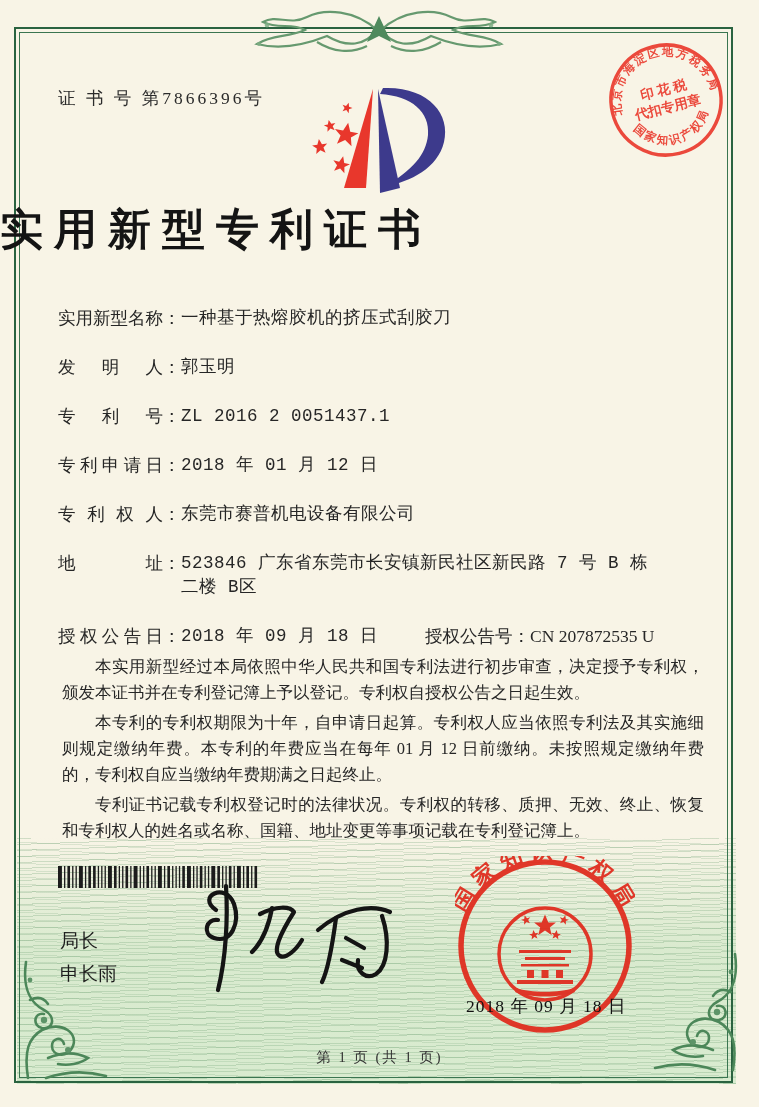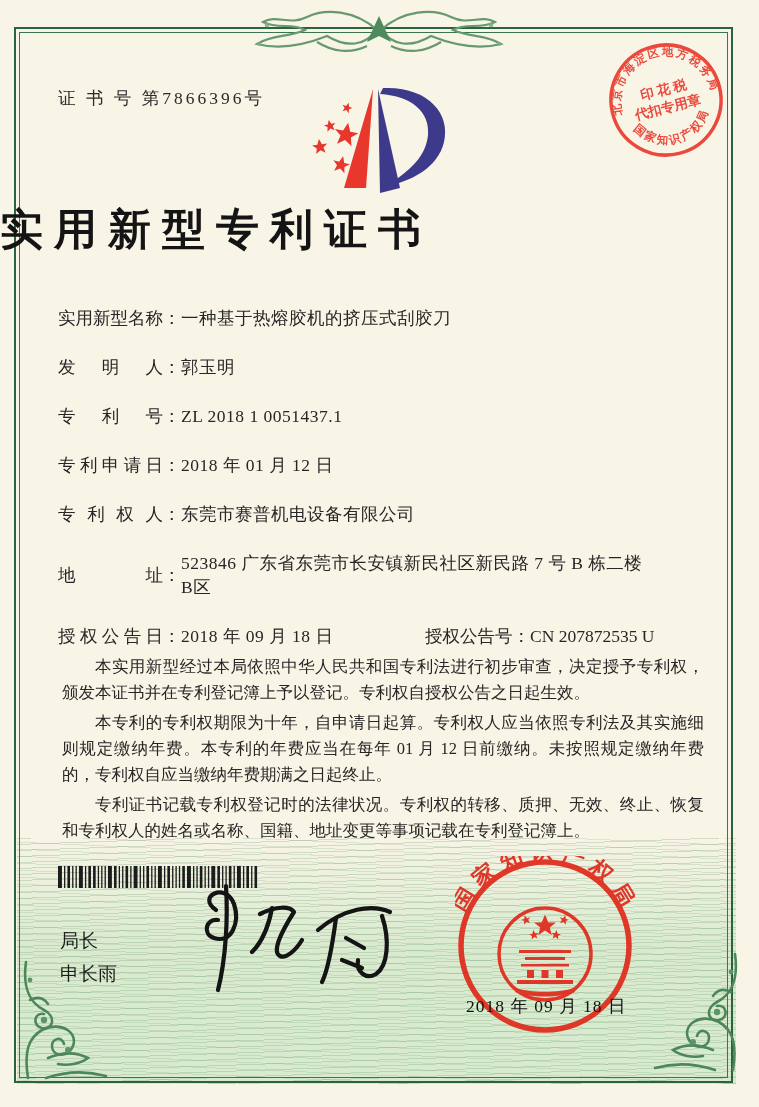--- a/index.html
+++ b/index.html
@@ -18,24 +18,24 @@
   .frame .inner{position:absolute;left:3px;top:3px;right:3px;bottom:3px;border:1px solid #3a7550;}
 
   .abs{position:absolute;}
   .z{z-index:3;}
 
   .cert-no{left:58px;top:86px;font-size:17.5px;letter-spacing:3px;color:#2b2b2b;}
 
   .title{left:0;top:201px;width:100%;text-align:left;font-size:43px;font-weight:700;letter-spacing:11px;color:#141414;}
 
   .fields{left:58px;top:306px;width:652px;font-size:17.5px;}
-  .frow{display:flex;align-items:center;line-height:24px;margin-bottom:25px;}
+  .frow{display:flex;align-items:flex-start;line-height:24px;margin-bottom:25px;}
   .flabel{display:inline-block;width:105px;text-align:justify;text-align-last:justify;flex:0 0 105px;}
   .fcolon{flex:0 0 18px;}
-  .fvalue{flex:1;letter-spacing:.5px;}
+  .fvalue{flex:1;letter-spacing:.5px;font-family:Liberation Mono, monospace;}
   .frow-last{position:relative;}
   .grant-right{position:absolute;left:367px;top:0;white-space:nowrap;}
 
   .paras{left:58px;top:650px;width:650px;font-size:16.5px;line-height:26px;text-align:justify;}
   .paras p{margin:4px;text-indent:2em;}
 
   .signer{left:60px;top:924px;font-size:19px;line-height:33px;color:#1d1d1d;}
 
   .seal-date{left:466px;top:994px;font-size:17.5px;letter-spacing:1px;color:#111;z-index:5;}
 
@@ -141,21 +141,21 @@
       <span class="fvalue">一种基于热熔胶机的挤压式刮胶刀</span>
     </div>
     <div class="frow">
       <span class="flabel">发明人</span>
         <span class="fcolon">：</span>
       <span class="fvalue">郭玉明</span>
     </div>
     <div class="frow">
       <span class="flabel">专利号</span>
         <span class="fcolon">：</span>
-      <span class="fvalue">ZL 2018 1 0051437.1</span>
+      <span class="fvalue">ZL 2016 2 0051437.1</span>
     </div>
     <div class="frow">
       <span class="flabel">专利申请日</span>
         <span class="fcolon">：</span>
       <span class="fvalue">2018 年 01 月 12 日</span>
     </div>
     <div class="frow">
       <span class="flabel">专利权人</span>
         <span class="fcolon">：</span>
       <span class="fvalue">东莞市赛普机电设备有限公司</span>
@@ -270,14 +270,15 @@
       <rect x="-18" y="24" width="7" height="8"></rect>
       <rect x="-3.5" y="24" width="7" height="8"></rect>
       <rect x="11" y="24" width="7" height="8"></rect>
       <rect x="-28" y="34" width="56" height="4"></rect>
       <path d="M-30,46 C-18,52 18,52 30,46 L28,42 C16,47 -16,47 -28,42 Z"></path>
     </g>
   </svg>
 
   <div class="abs seal-date">2018 年 09 月 18 日</div>
 
+  <div class="abs z footer">第 1 页 (共 1 页)</div>
 
 </div>
 
 </body></html>

